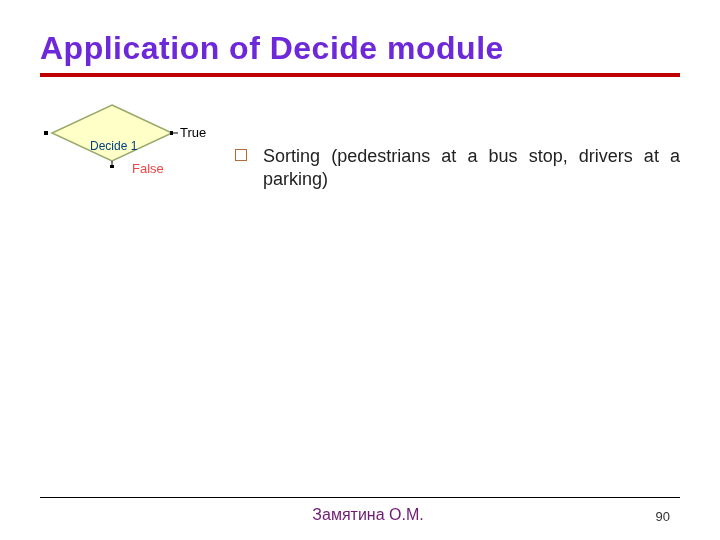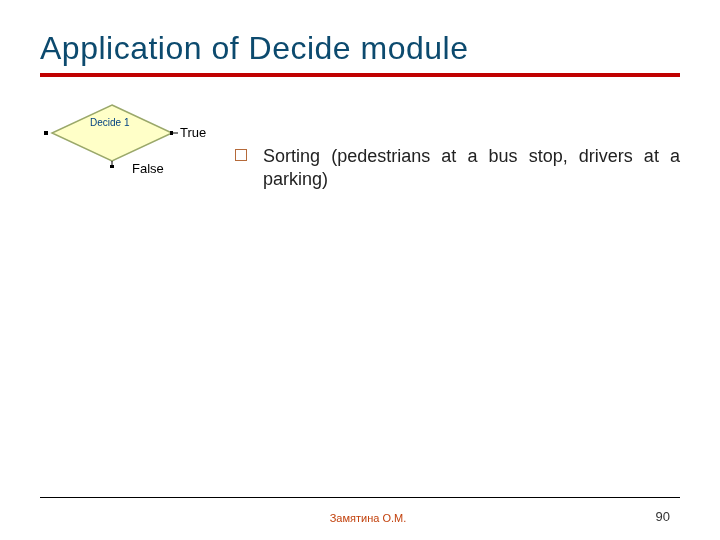--- a/index.html
+++ b/index.html
@@ -12,22 +12,22 @@
     overflow: hidden;
   }
   .slide {
     width: 100%;
     height: 100%;
     padding: 30px 40px 20px 40px;
     position: relative;
   }
   .title {
     font-size: 32px;
-    font-weight: 400;
-    color: #0c4a6e;
+    font-weight: 700;
+    color: #6d28d9;
     margin-bottom: 6px;
     letter-spacing: 0.5px;
   }
   .redline {
     height: 4px;
     background: #c00000;
     width: 100%;
     margin-bottom: 20px;
   }
   .content {
@@ -46,40 +46,40 @@
     height: 80px;
   }
   .diamond-svg {
     position: absolute;
     left: 10px;
     top: 0;
   }
   .decide-label {
     position: absolute;
     left: 50px;
-    top: 14px;
+    top: 36px;
     font-family: Arial, sans-serif;
-    font-size: 10px;
+    font-size: 12px;
     color: #004080;
   }
   .true-label {
     position: absolute;
     left: 140px;
     top: 22px;
     font-family: Liberation Sans, sans-serif;
     font-size: 13px;
     color: #000;
   }
   .false-label {
     position: absolute;
     left: 92px;
     top: 58px;
     font-family: Arial, sans-serif;
     font-size: 13px;
-    color: #000000;
+    color: #ef4444;
   }
   .conn-left {
     position: absolute;
     left: 4px;
     top: 28px;
     width: 4px;
     height: 4px;
     background: #000;
   }
   .right {
@@ -116,22 +116,22 @@
     right: 40px;
     height: 1px;
     background: #000;
   }
   .footer-author {
     position: absolute;
     bottom: 16px;
     left: 0;
     right: 0;
     text-align: center;
-    font-size: 11px;
-    color: #c2410c;
+    font-size: 16px;
+    color: #701a75;
     margin-left: 16px;
   }
   .page-num {
     position: absolute;
     bottom: 16px;
     right: 50px;
     font-size: 13px;
     color: #333;
   }
 </style>

